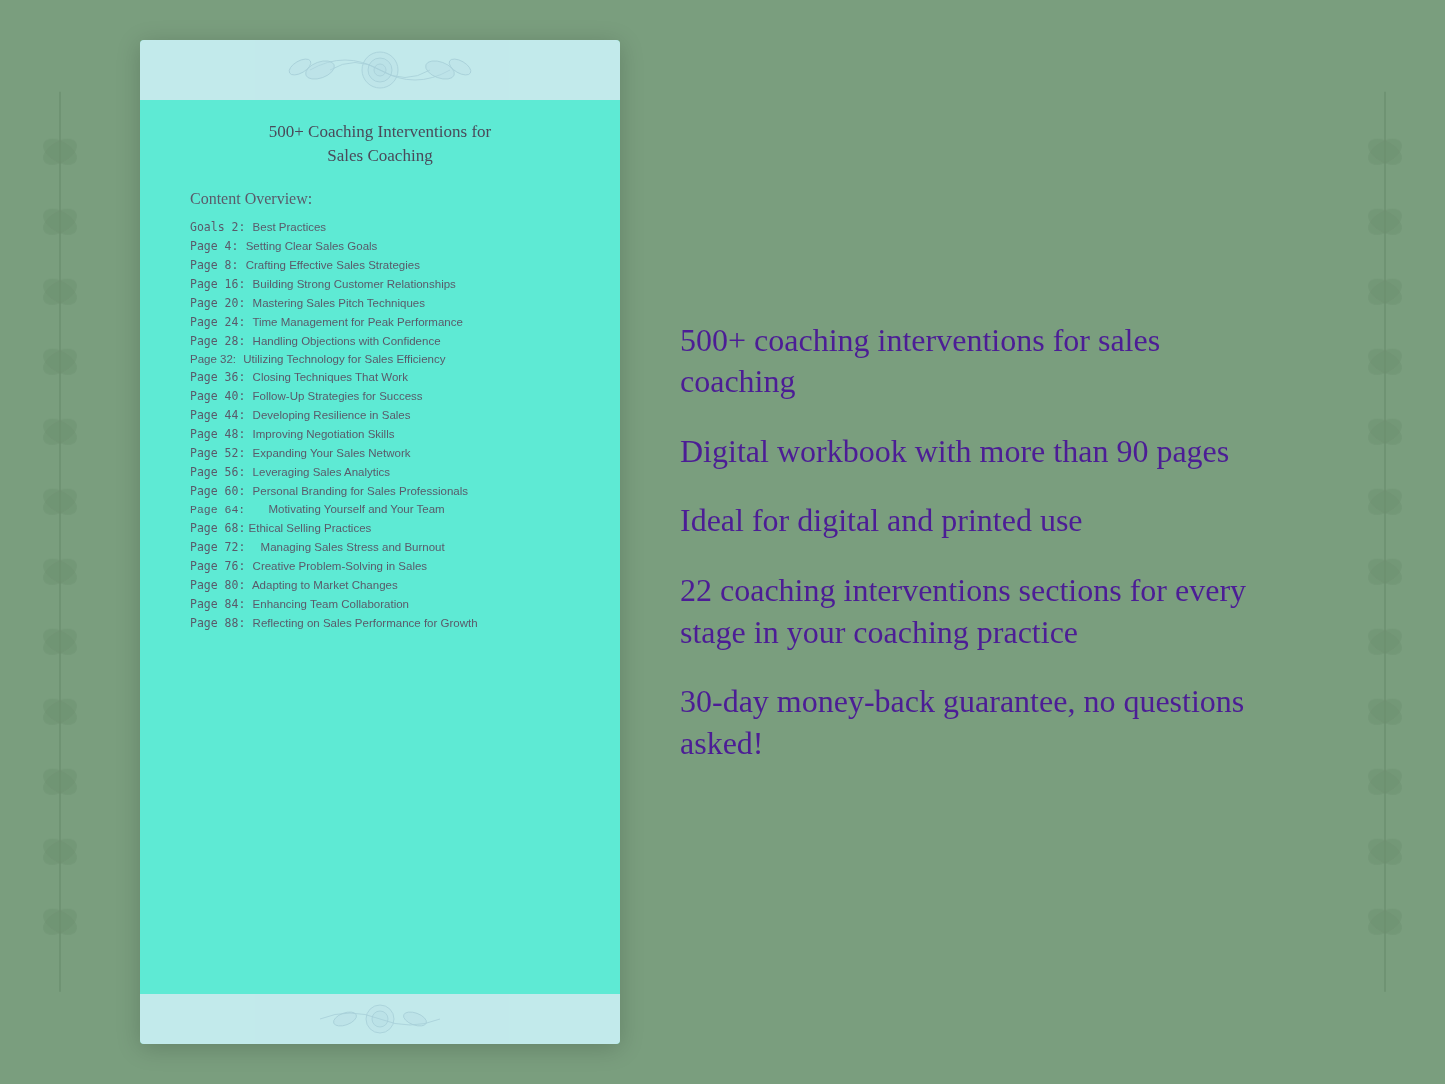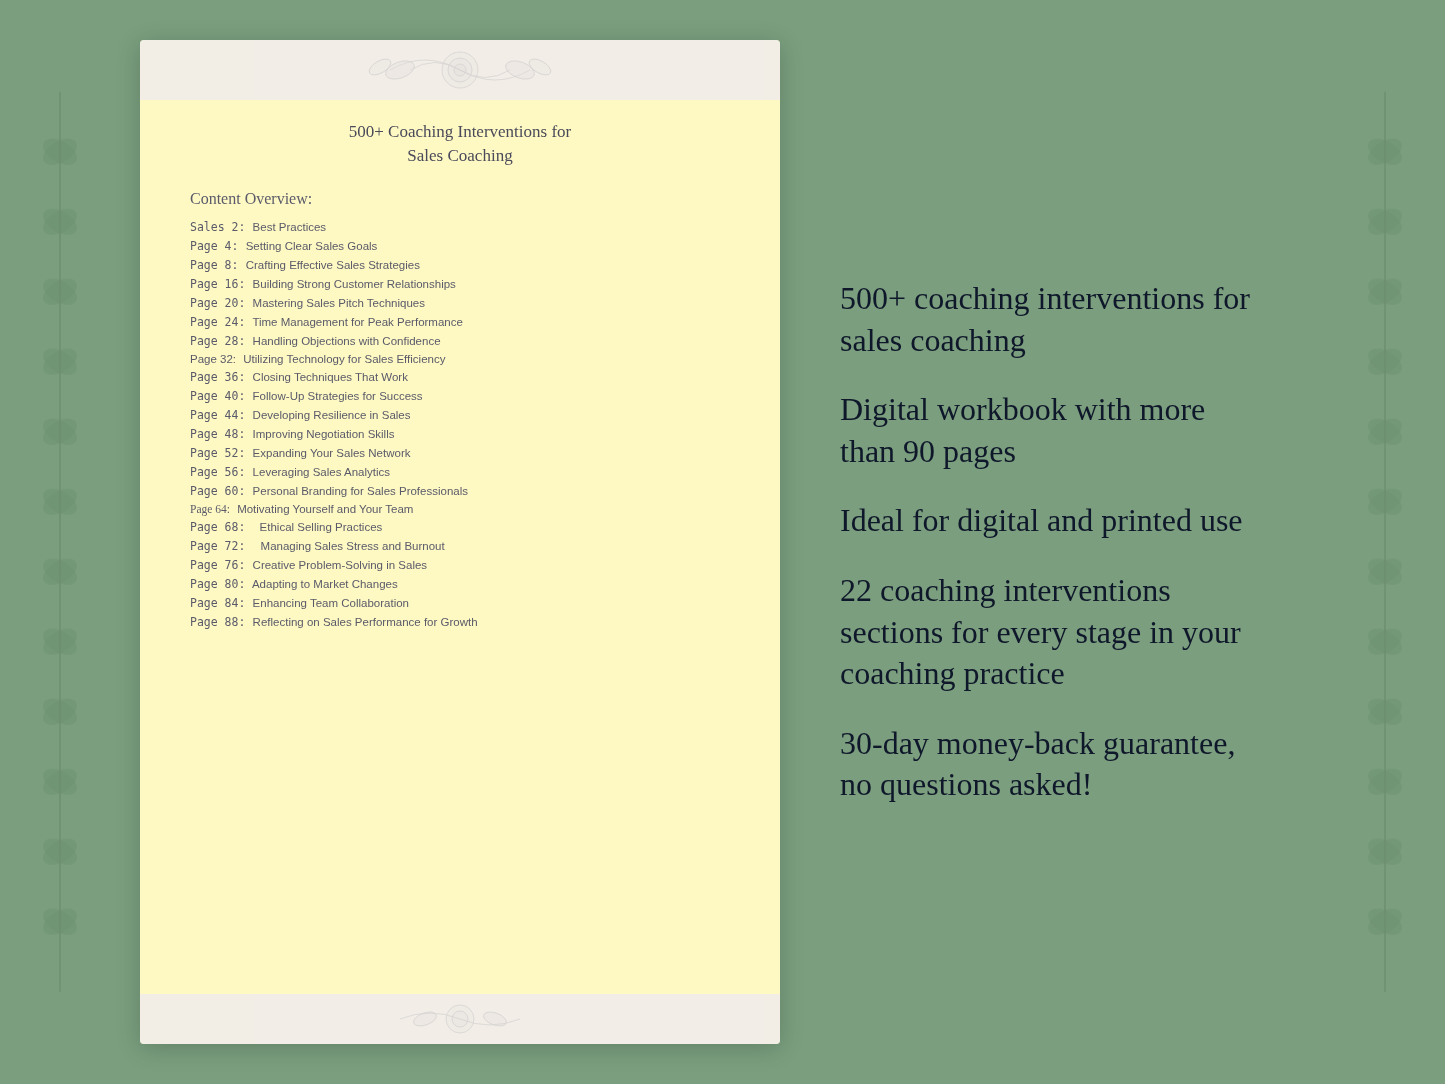--- a/index.html
+++ b/index.html
@@ -32,23 +32,23 @@
     
     .main-content {
       flex: 1;
       display: flex;
       padding: 40px 20px;
       gap: 40px;
     }
 
     
     .document-panel {
-      width: 640px;
+      width: 480px;
       flex-shrink: 0;
-      background: #fef9c3;
+      background: #5eead4;
       border-radius: 4px;
       box-shadow: 0 4px 24px rgba(0,0,0,0.18);
       display: flex;
       flex-direction: column;
       overflow: hidden;
       position: relative;
     }
 
     .doc-header-deco {
       width: 100%;
@@ -109,21 +109,21 @@
       flex: 1;
       display: flex;
       flex-direction: column;
       justify-content: center;
       padding: 20px 40px 20px 20px;
       gap: 28px;
     }
 
     .feature-text {
       font-size: 32px;
-      color: #0f172a;
+      color: #4c1d95;
       font-family: Georgia, serif;
       line-height: 1.3;
       font-weight: normal;
     }
 
     
   </style>
 </head>
 <body>
 
@@ -182,37 +182,37 @@
 
     <div class="doc-body">
       <h1 class="doc-title">
         <span>500+ Coaching Interventions for</span><br>
         <span>Sales Coaching</span>
       </h1>
 
       <p class="content-overview-label">Content Overview:</p>
 
       <ul class="toc-list">
-      <li><span style="font-family: monospace; margin-right: 4px;">Sales  2:</span><span> Best Practices</span></li>
+      <li><span style="font-family: monospace; margin-right: 4px;">Goals  2:</span><span> Best Practices</span></li>
           <li><span style="font-family: monospace; margin-right: 4px;">Page  4:</span><span> Setting Clear Sales Goals</span></li>
           <li><span style="font-family: monospace; margin-right: 4px;">Page  8:</span><span> Crafting Effective Sales Strategies</span></li>
           <li><span style="font-family: monospace; margin-right: 4px;">Page 16:</span><span> Building Strong Customer Relationships</span></li>
           <li><span style="font-family: monospace; margin-right: 4px; text-align: center;">Page 20:</span><span> Mastering Sales Pitch Techniques</span></li>
           <li><span style="font-family: monospace; margin-right: 4px;">Page 24:</span><span> Time Management for Peak Performance</span></li>
           <li><span style="font-family: monospace; margin-right: 4px;">Page 28:</span><span> Handling Objections with Confidence</span></li>
           <li><span style="font-family: Liberation Sans, sans-serif; margin-right: 4px;">Page 32:</span><span> Utilizing Technology for Sales Efficiency</span></li>
           <li><span style="font-family: monospace; margin-right: 4px;">Page 36:</span><span> Closing Techniques That Work</span></li>
           <li><span style="font-family: monospace; margin-right: 4px;">Page 40:</span><span> Follow-Up Strategies for Success</span></li>
           <li><span style="font-family: monospace; margin-right: 4px;">Page 44:</span><span> Developing Resilience in Sales</span></li>
           <li><span style="font-family: monospace; margin-right: 4px;">Page 48:</span><span> Improving Negotiation Skills</span></li>
           <li><span style="font-family: monospace; margin-right: 4px;">Page 52:</span><span> Expanding Your Sales Network</span></li>
           <li><span style="font-family: monospace; margin-right: 4px;">Page 56:</span><span> Leveraging Sales Analytics</span></li>
           <li><span style="font-family: monospace; margin-right: 4px;">Page 60:</span><span> Personal Branding for Sales Professionals</span></li>
-          <li><span style="font-family: Liberation Serif, serif; margin-right: 4px;">Page 64:</span><span> Motivating Yourself and Your Team</span></li>
-          <li><span style="font-family: monospace; margin-right: 11px;">Page 68:</span><span> Ethical Selling Practices</span></li>
+          <li><span style="font-family: Liberation Mono, monospace; margin-right: 20px;">Page 64:</span><span> Motivating Yourself and Your Team</span></li>
+          <li><span style="font-family: monospace; margin-right: 0;">Page 68:</span><span> Ethical Selling Practices</span></li>
           <li><span style="font-family: monospace; margin-right: 12px;">Page 72:</span><span> Managing Sales Stress and Burnout</span></li>
           <li><span style="font-family: monospace; margin-right: 4px;">Page 76:</span><span> Creative Problem-Solving in Sales</span></li>
           <li><span style="font-family: monospace; margin-right: 4px;">Page 80:</span><span> Adapting to Market Changes</span></li>
           <li><span style="font-family: monospace; margin-right: 4px;">Page 84:</span><span> Enhancing Team Collaboration</span></li>
           <li><span style="font-family: monospace; margin-right: 4px; margin-top: 17px;">Page 88:</span><span> Reflecting on Sales Performance for Growth</span></li>
         </ul>
     </div>
 
     <div class="doc-footer-deco">
       <svg width="200" height="40" viewBox="0 0 200 40" fill="none" xmlns="http://www.w3.org/2000/svg">

